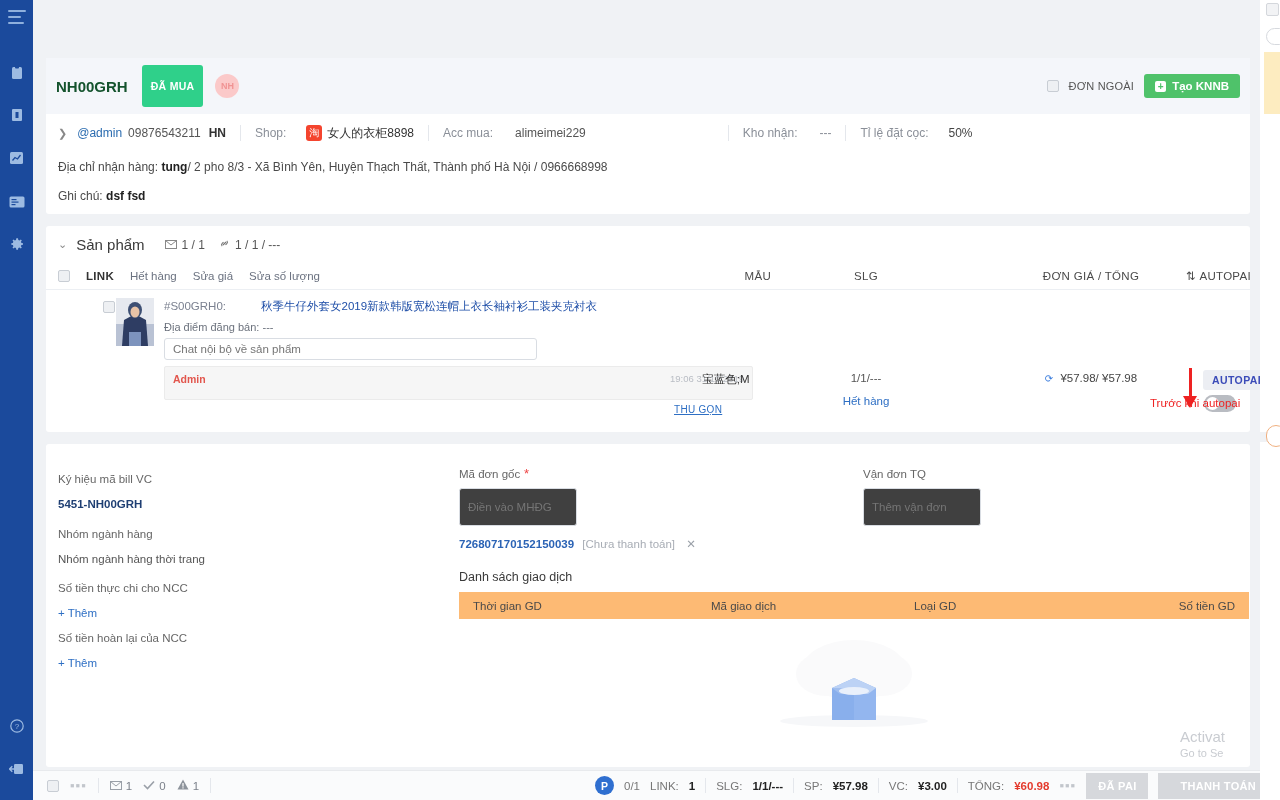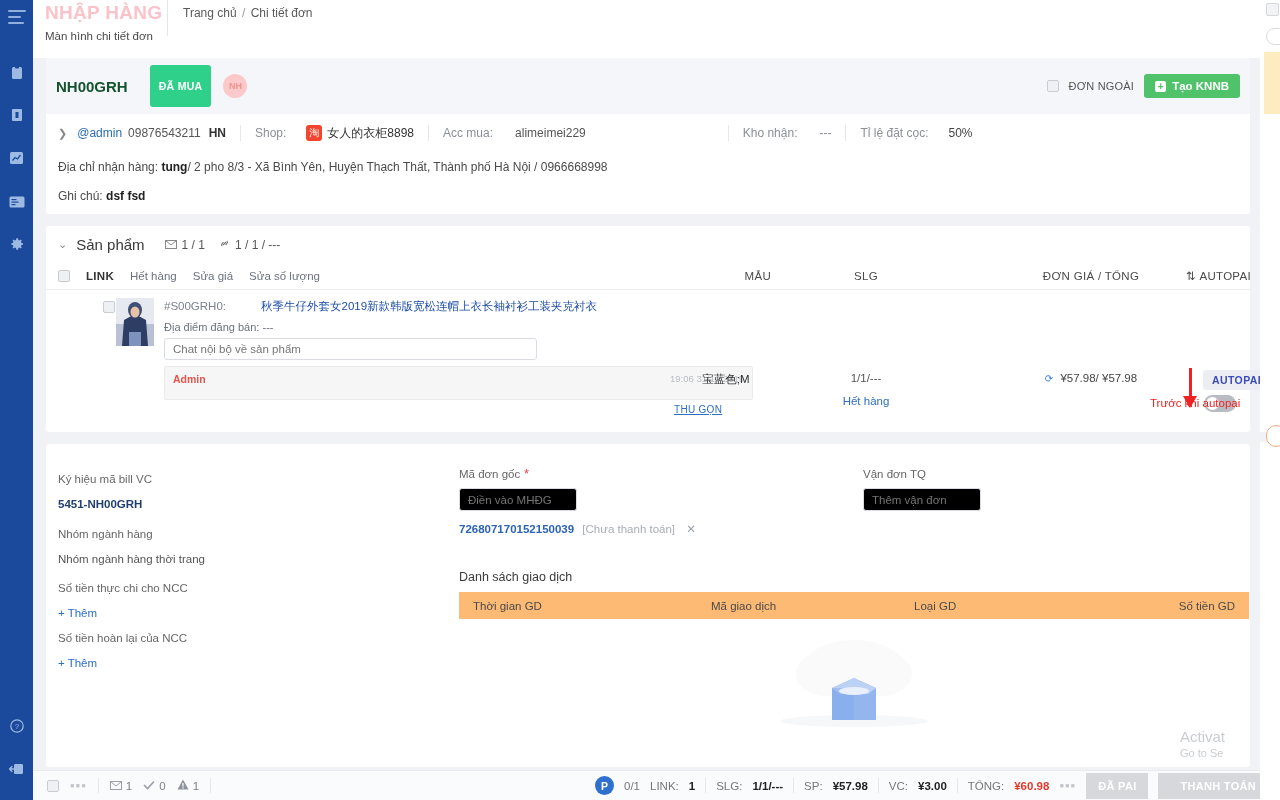--- a/index.html
+++ b/index.html
@@ -46,21 +46,21 @@
   .breadcrumb a { color:#5a5a5a; text-decoration:none;}
 
   
   .order-head {
     position:absolute; left:46px; top:58px; width:1204px; height:56px;
     background:#f4f6fa;
     display:flex; align-items:center; padding: 0 10px 0 10px;
   }
   .ord-code { color:#14532d; font-weight:bold; font-size:15px; }
   .badge-bought {
-    margin-left:22px; background:#2fd08a; color:#fff; font-size:10.5px; font-weight:bold;
+    margin-left:14px; background:#2fd08a; color:#fff; font-size:10.5px; font-weight:bold;
     padding:15px 9px; border-radius:3px; letter-spacing:.3px;text-align:center;
   }
   .avatar-nh {
     margin-left:12px; width:24px; height:24px; border-radius:50%;
     background:#fbc9c9; color:#f09393; font-size:9px; font-weight:bold;
     display:flex; align-items:center; justify-content:center;
   }
   .oh-right { margin-left:auto; display:flex; align-items:center; gap:10px; }
   .chk {
     width:12px; height:12px; border:1px solid #c8cdd4; background:#eef0f3;
@@ -176,22 +176,22 @@
   .bc-val-strong { font-size:11.5px; color:#1f3f73; font-weight:bold; }
   .bc-val { font-size:11.5px; color:#555; }
   .bc-add { font-size:11.5px; color:#2e6fc4; cursor:pointer; }
   .left-col { position:absolute; left:12px; top:22px; width:390px; }
   .left-col > div { margin-bottom:0; }
   .lc-row { height:25px; display:flex; align-items:center; }
 
   .mid-col { position:absolute; left:413px; top:22px; width:400px; }
   .req { color:#ee4444; }
   .inp {
-    width:118px; height:23px; border:1px solid #d9dde3; border-radius:3px;
-    font-size:11.5px; color:#8b9099; padding:0 8px; line-height:21px; background:#000000; margin-top:7px;
+    width:118px; height:38px; border:1px solid #d9dde3; border-radius:3px;
+    font-size:11.5px; color:#8b9099; padding:0 8px; line-height:21px; background:#404040; margin-top:7px;
   }
   .mdg-line { margin-top:11px; font-size:11.5px; }
   .mdg-code { color:#2b63b5; font-weight:bold; }
   .mdg-state { color:#a8adb5; margin-left:5px; }
   .mdg-x { color:#9aa0a8; margin-left:8px; cursor:pointer; }
 
   .right-col { position:absolute; left:817px; top:22px; width:300px;}
   .inp-vd { width:118px; }
 
   .gd-title { position:absolute; left:413px; top:126px; font-size:12.5px; color:#3a3a3a;}
@@ -310,33 +310,20 @@
     <div class="sb-icon" style="margin-bottom:8px">
       <span>
         <svg width="15" height="14" viewBox="0 0 15 14">
             <rect x="5" y="2" width="9" height="10" rx="1.2"></rect>
             <path d="M6 7H0.8M3.3 4.3 0.6 7l2.7 2.7" stroke="#9dbbe2" stroke-width="1.4" fill="none"></path>
           </svg>
       </span>
     </div>
   </div>
 
-  <div class="topbar">
-    <div class="brand">
-      <div class="brand-title">NHẬP HÀNG</div>
-      <div class="brand-sub">Màn hình chi tiết đơn</div>
-    </div>
-    <div class="breadcrumb-wrap">
-      <div class="breadcrumb">
-        <a href="#">Trang chủ</a>
-        <span class="crumb-sep">/</span>
-        <span>Chi tiết đơn</span>
-      </div>
-    </div>
-  </div>
 
   <div class="order-head">
     <span class="ord-code">NH00GRH</span>
     <span class="badge-bought">ĐÃ MUA</span>
     <span class="avatar-nh">NH</span>
     <div class="oh-right">
       <span class="chk"></span>
       <span class="lbl-donngoai">ĐƠN NGOÀI</span>
       <button class="btn-knnb">
         <span class="plus">+</span>

